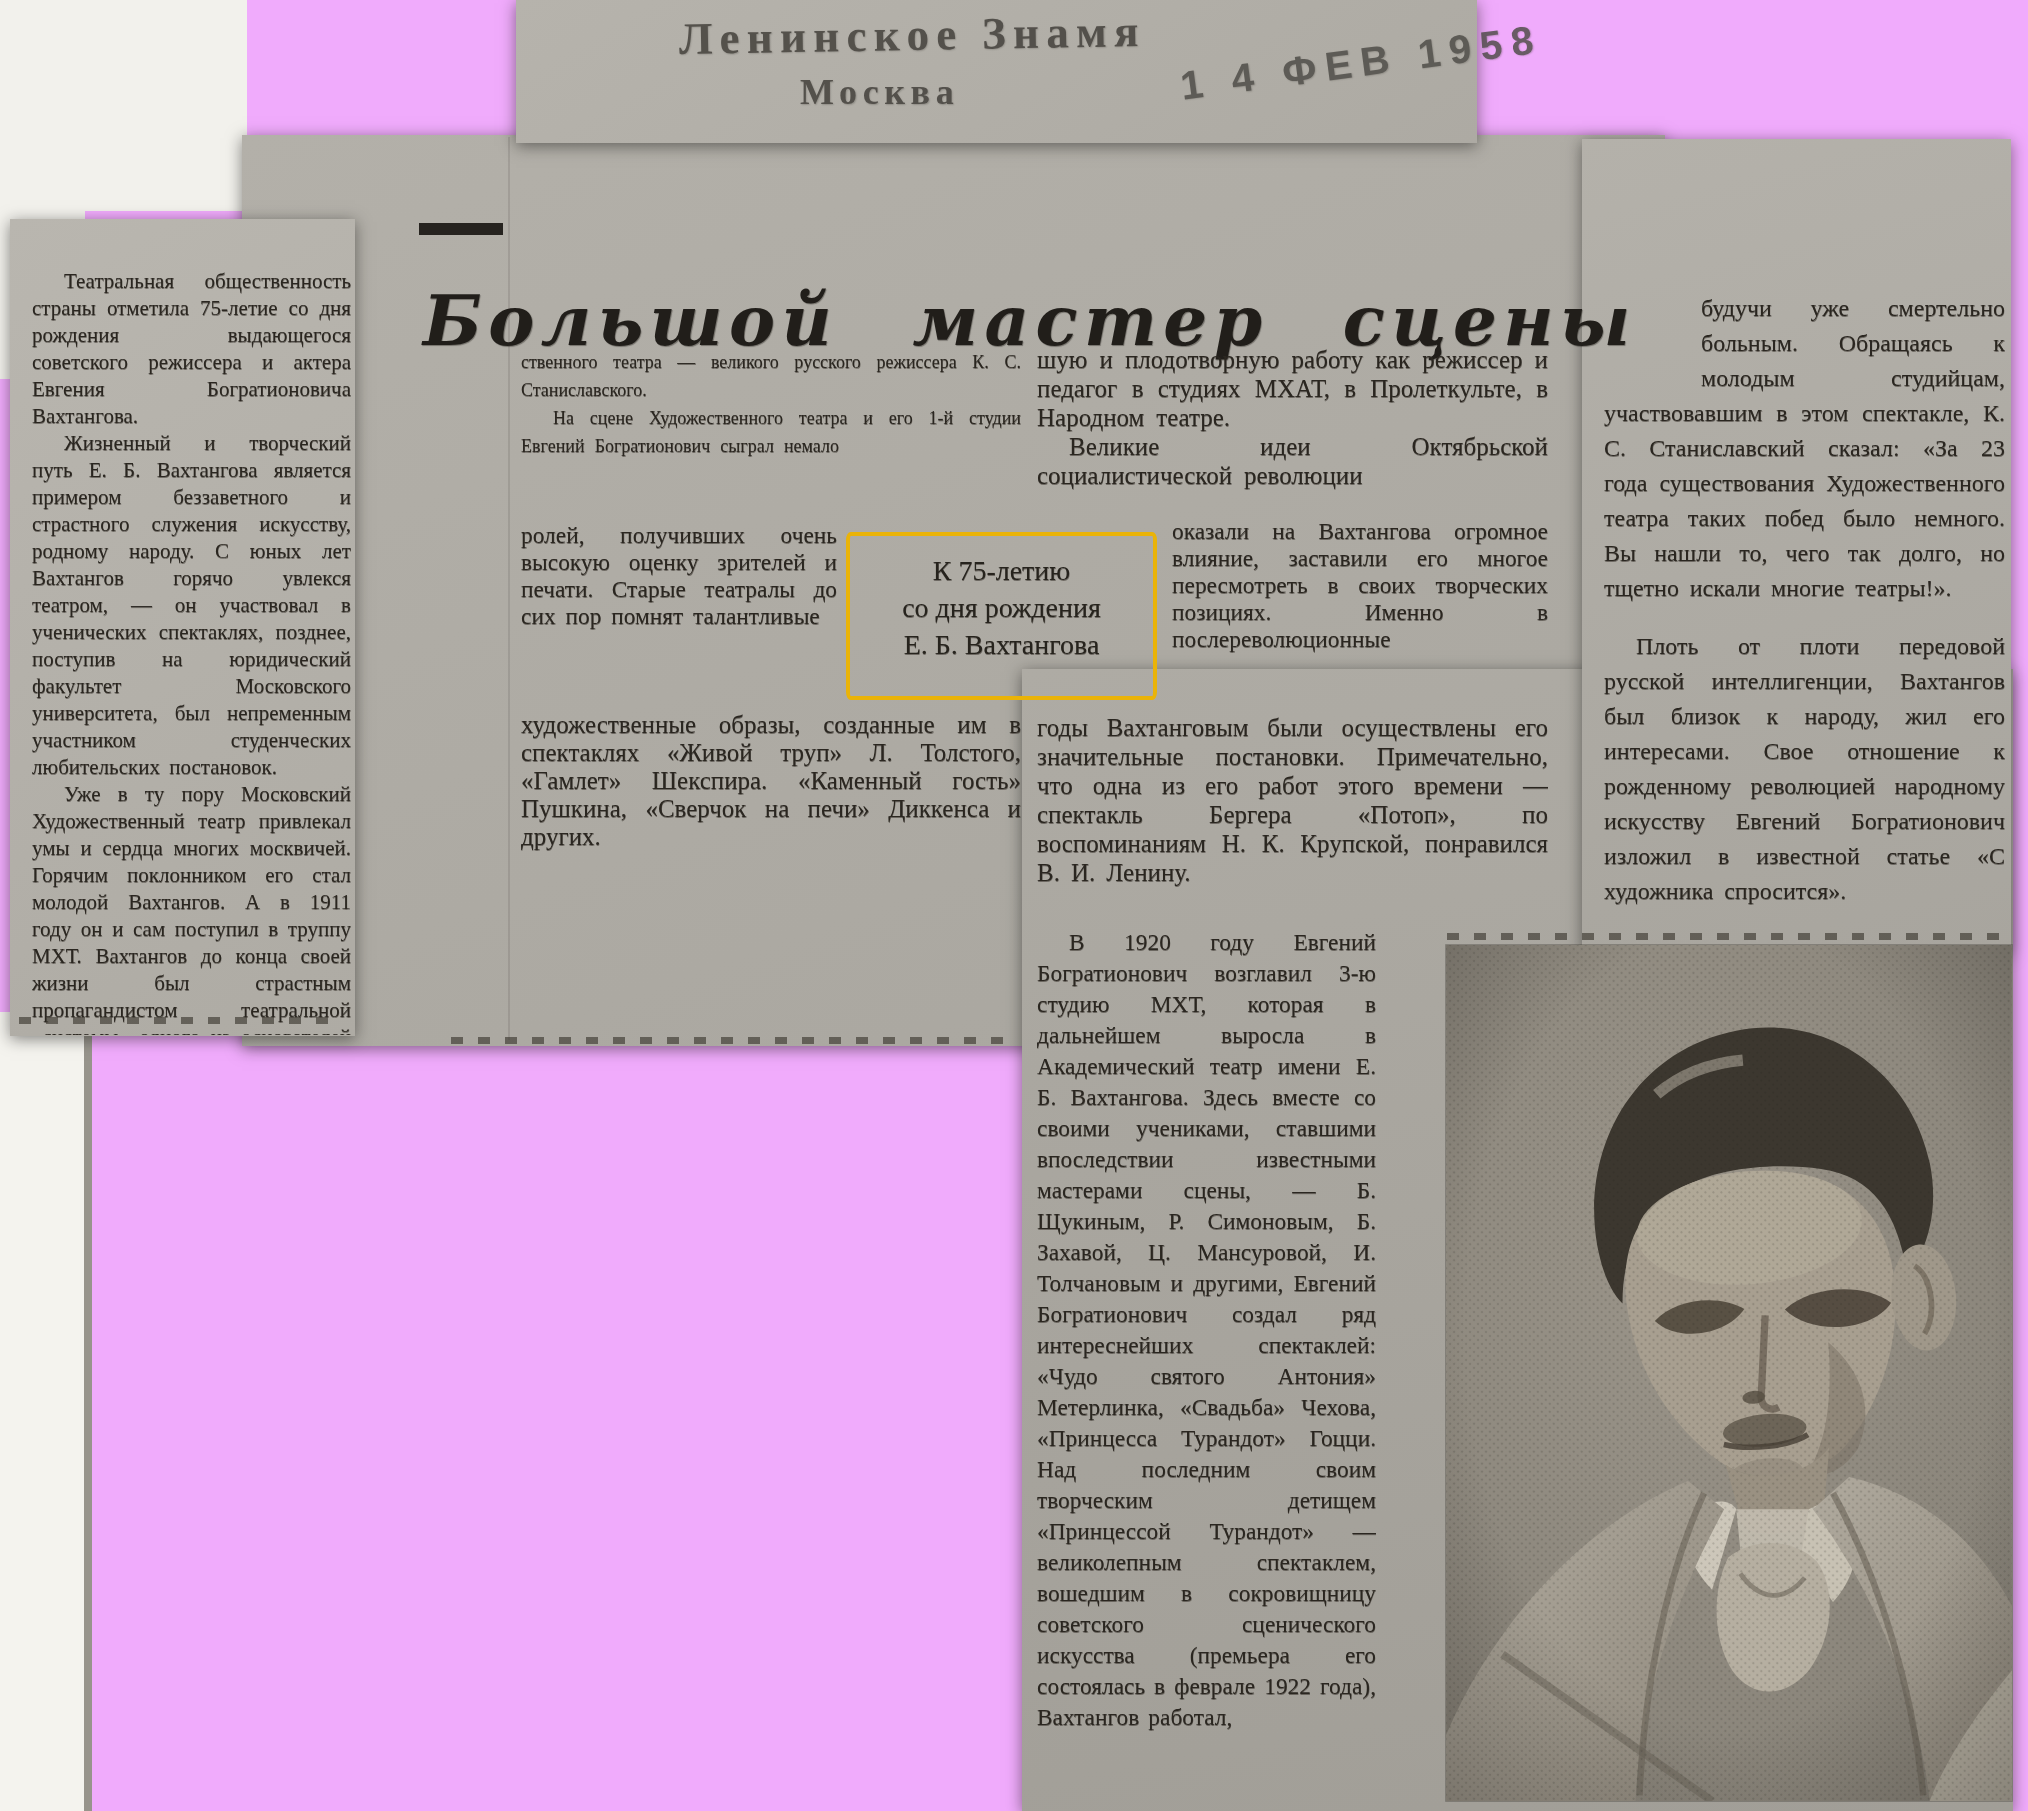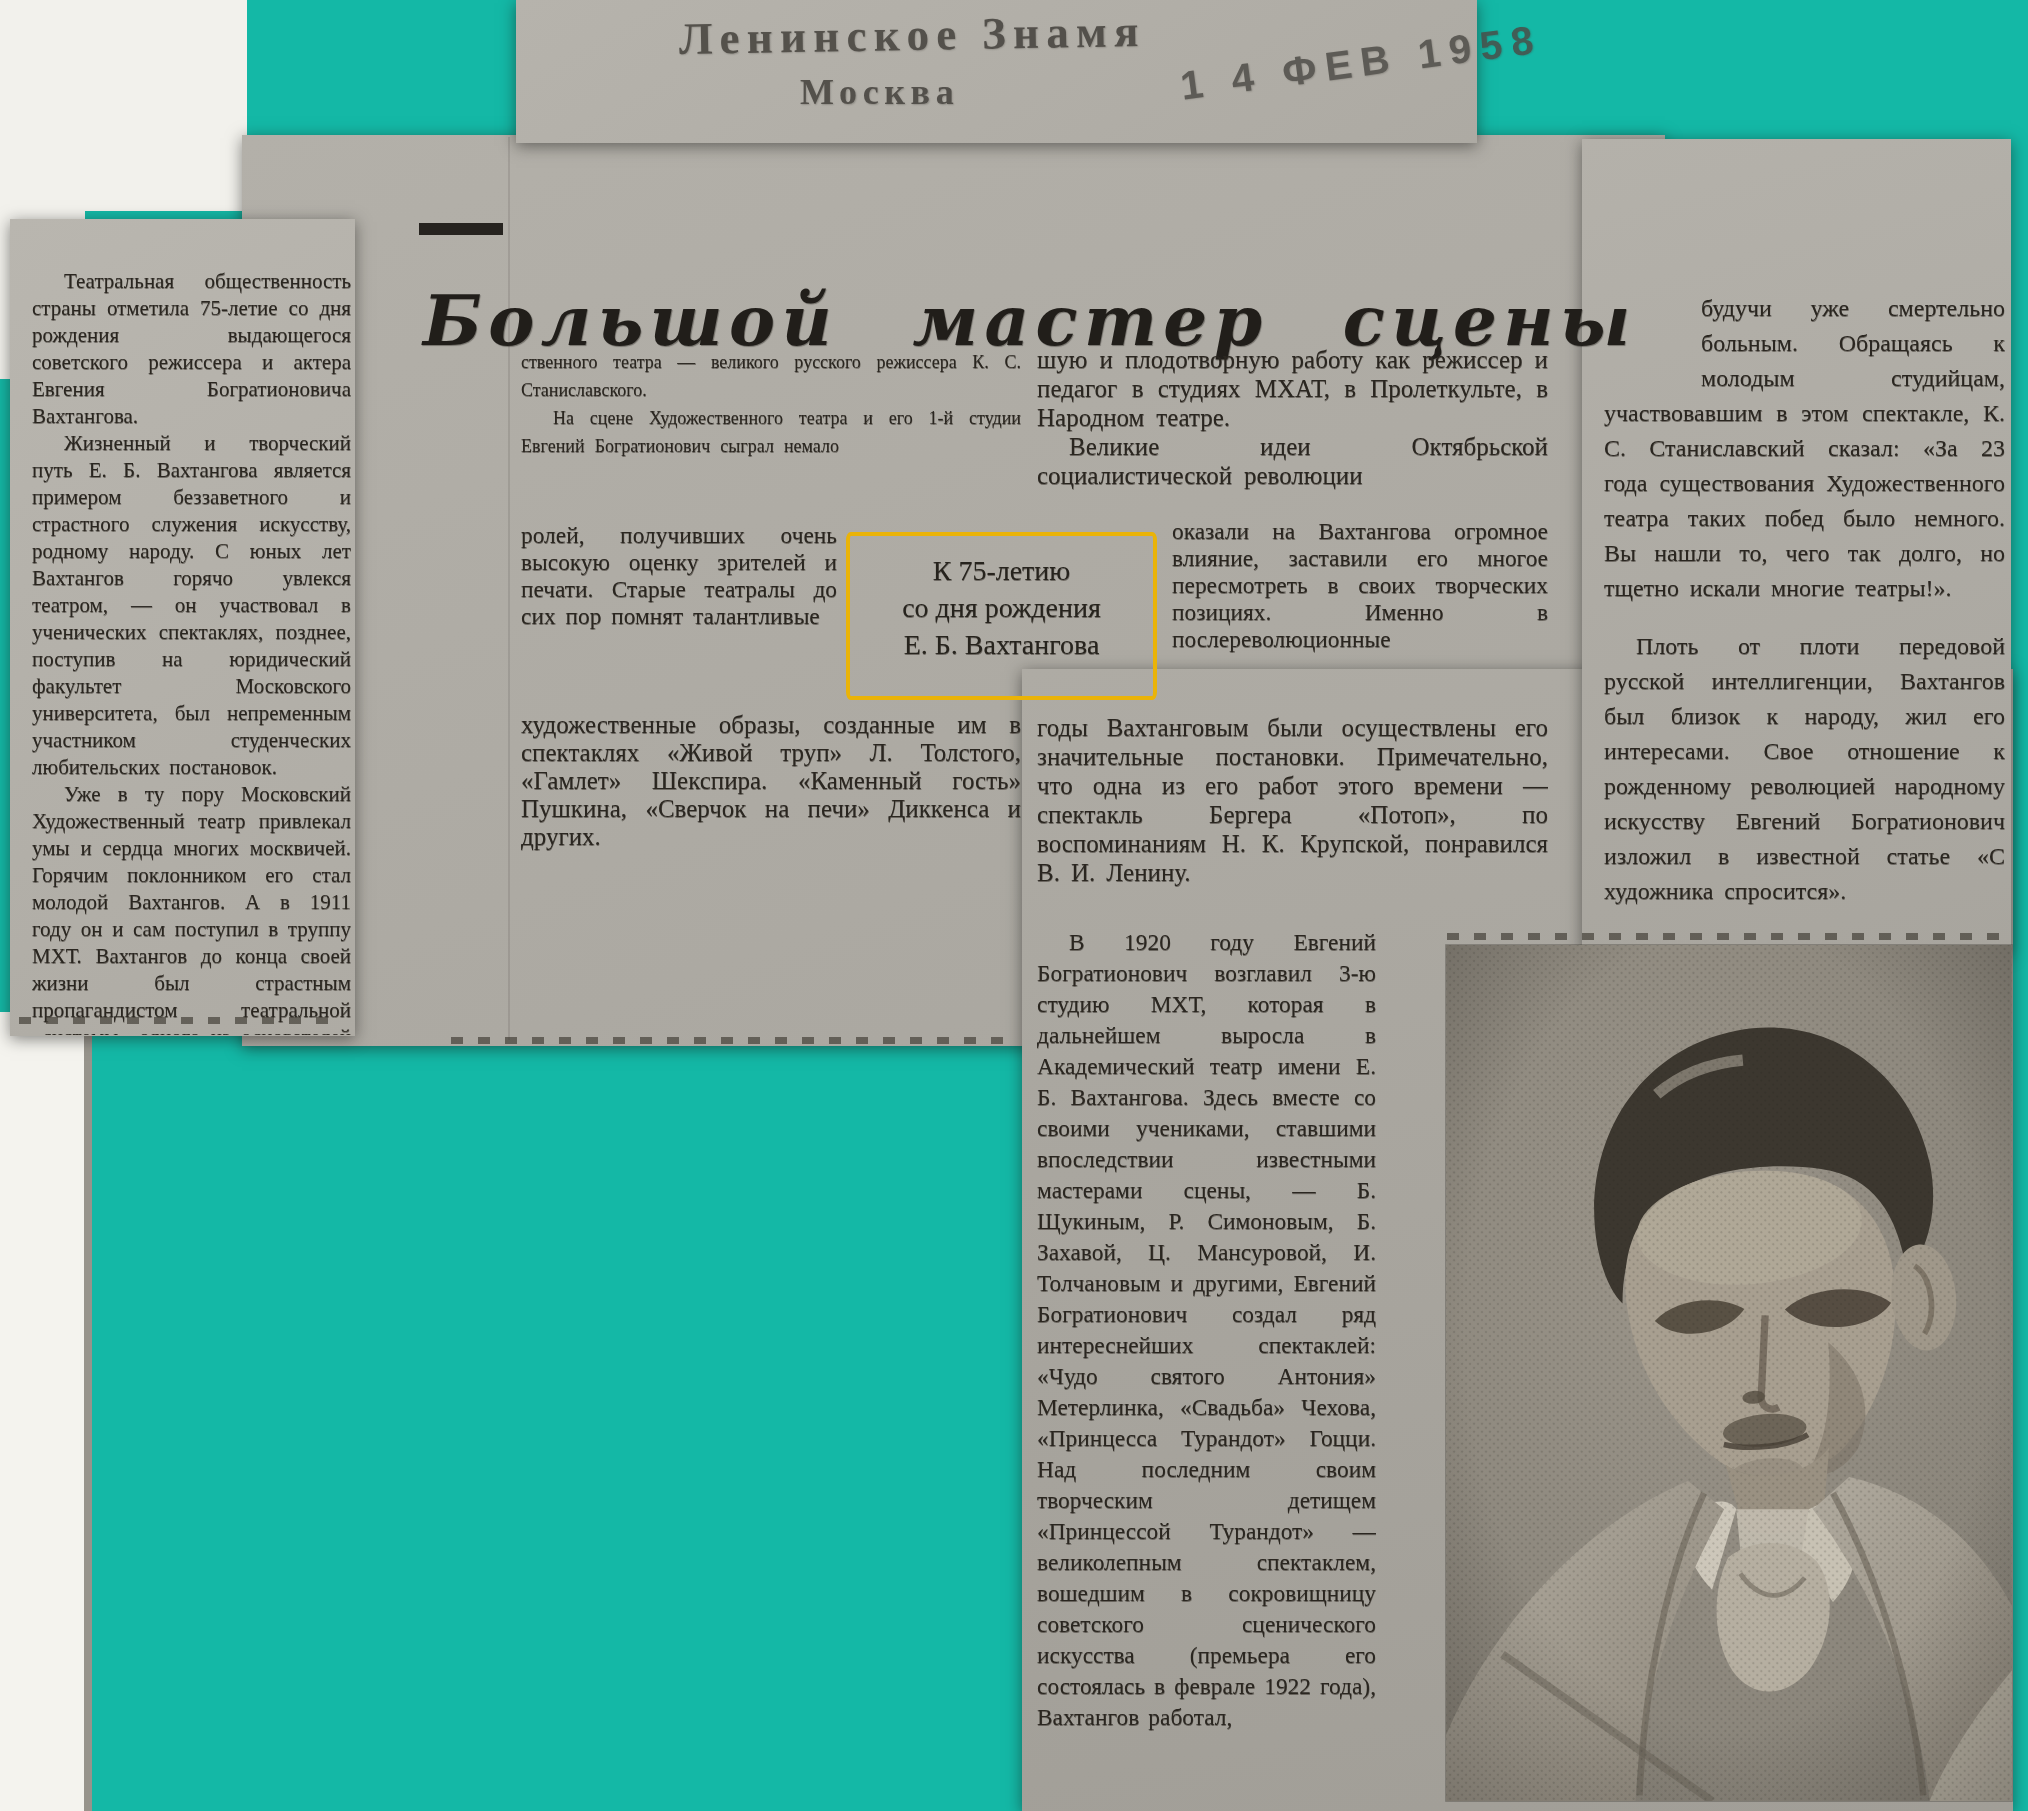--- a/index.html
+++ b/index.html
@@ -1,16 +1,16 @@
 <!DOCTYPE html>
 <html style="font-size:13px"><head>
 <meta charset="utf-8">
 <style>
   html,body{margin:0;padding:0;background:#3a3938;}
-  .canvas{position:relative;width:2029px;height:1811px;background:#14b8a6;overflow:hidden;
+  .canvas{position:relative;width:2029px;height:1811px;background:#f0abfc;overflow:hidden;
           font-family:"Liberation Serif",serif;}
   
   .white{position:absolute;background:#f2f1ec;}
   .w1{left:0;top:0;width:247px;height:211px;}
   .w2{left:0;top:0;width:85px;height:379px;}
   .w3{left:0;top:1012px;width:84px;height:799px;background:#f4f3ee;}
   .w4{left:84px;top:1012px;width:8px;height:799px;background:#97948c;}
   
   .paper{position:absolute;box-shadow:0 3.2px 14.5px rgba(20,19,17,.5);}
   .p-main{left:242px;top:135px;width:1423px;height:911px;z-index:1;

